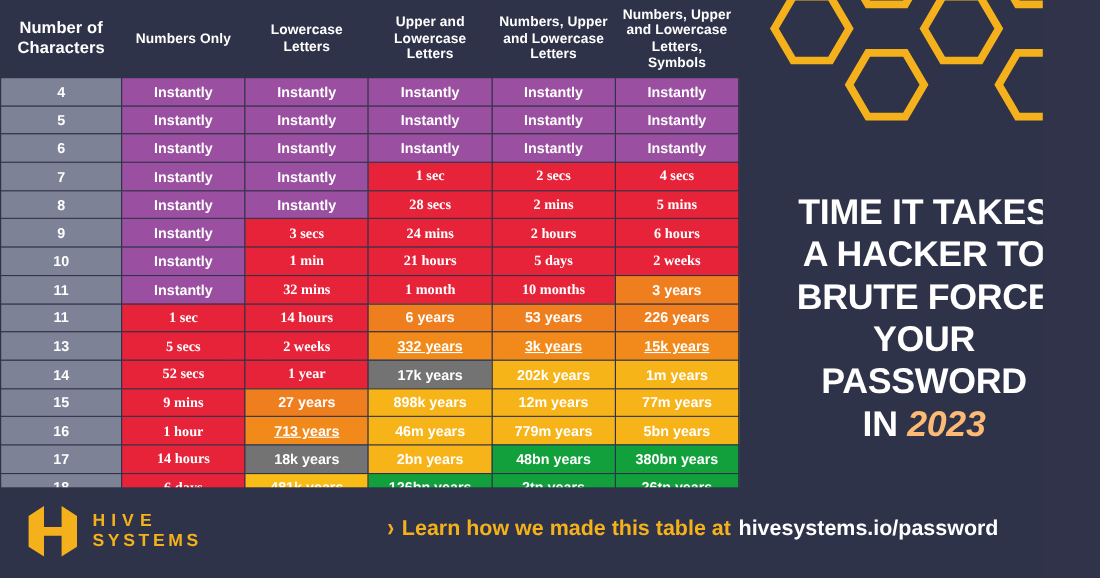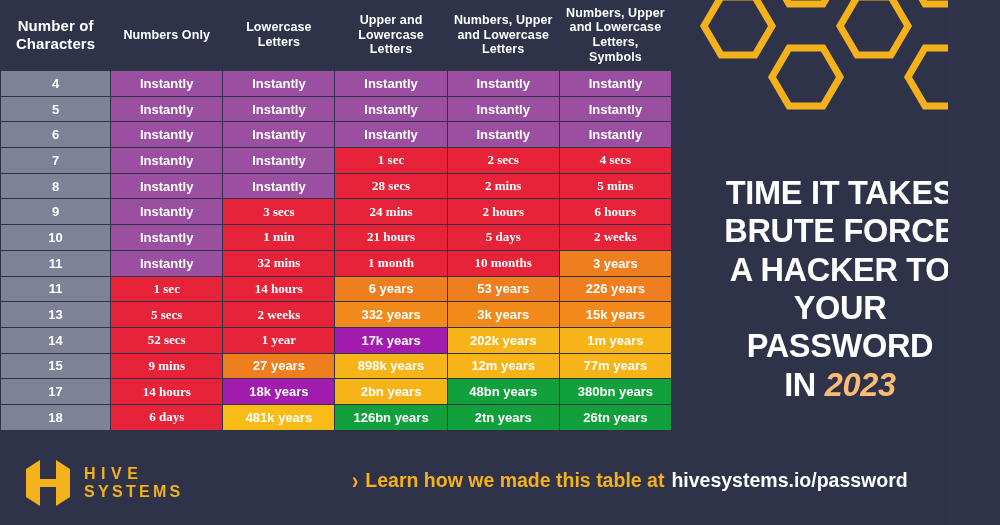--- a/index.html
+++ b/index.html
@@ -43,22 +43,22 @@
     height:24.7px;text-align:center;vertical-align:middle;
     color:#ffffff;font-size:13px;font-weight:600;
     border:1px solid #2f3349;padding:0;white-space:nowrap;
   }
   td.numcell{background:#7d8296;color:#ffffff;font-weight:bold;font-size:13px;}
 
   
   td.p  {background:#9a4fa0;margin-left:40px;}   
   td.r  {background:#e62339;font-family:Liberation Serif, serif;}
   td.o1 {background:#ef7e1e;}   
-  td.o2 {background:#f28a1b;}
-  td.o3 {background:#a21caf;}
+  td.o2 {background:#f28a1b;text-decoration:underline;}
+  td.o3 {background:#737373;}
   td.y1 {background:#f7b418;}   
   td.y2 {background:#f9bc16;}
   td.g  {background:#12a03c;}   
 
   
   .headline{
     position:absolute;left:690px;top:150px;width:300px;z-index:7;
     text-align:center;color:#ffffff;font-weight:bold;
     font-size:32.5px;line-height:1.18;letter-spacing:-.3px;margin-top:24px;
   }
@@ -214,20 +214,28 @@
           </tr>
           <tr>
             <td class="numcell">15</td>
             <td class="r">9 mins</td>
             <td class="o1">27 years</td>
             <td class="y1">898k years</td>
             <td class="y1">12m years</td>
             <td class="y1">77m years</td>
           </tr>
           <tr>
+            <td class="numcell">16</td>
+            <td class="r">1 hour</td>
+            <td class="o2">713 years</td>
+            <td class="y1">46m years</td>
+            <td class="y1">779m years</td>
+            <td class="y1">5bn years</td>
+          </tr>
+          <tr>
             <td class="numcell">17</td>
             <td class="r">14 hours</td>
             <td class="o3">18k years</td>
             <td class="y1">2bn years</td>
             <td class="g">48bn years</td>
             <td class="g">380bn years</td>
           </tr>
           <tr>
             <td class="numcell">18</td>
             <td class="r">6 days</td>
@@ -235,22 +243,22 @@
             <td class="g">126bn years</td>
             <td class="g">2tn years</td>
             <td class="g">26tn years</td>
           </tr>
         </tbody>
     </table>
   </div>
 
   <div class="headline">
     <div>TIME IT TAKES</div>
+    <div>A HACKER TO</div>
     <div>BRUTE FORCE</div>
-    <div>A HACKER TO</div>
     <div>YOUR</div>
     <div>PASSWORD</div>
     <div><span>IN </span><span class="yr">2023</span></div>
   </div>
 
   <div class="footer">
     <div class="logo">
       <svg class="mark" viewBox="0 0 52 56" xmlns="http://www.w3.org/2000/svg">
         <path d="M4 14 L18 5 L18 24 L34 24 L34 5 L48 14 L48 42 L34 51 L34 32 L18 32 L18 51 L4 42 Z" fill="#f5b11b"></path>
       </svg>

